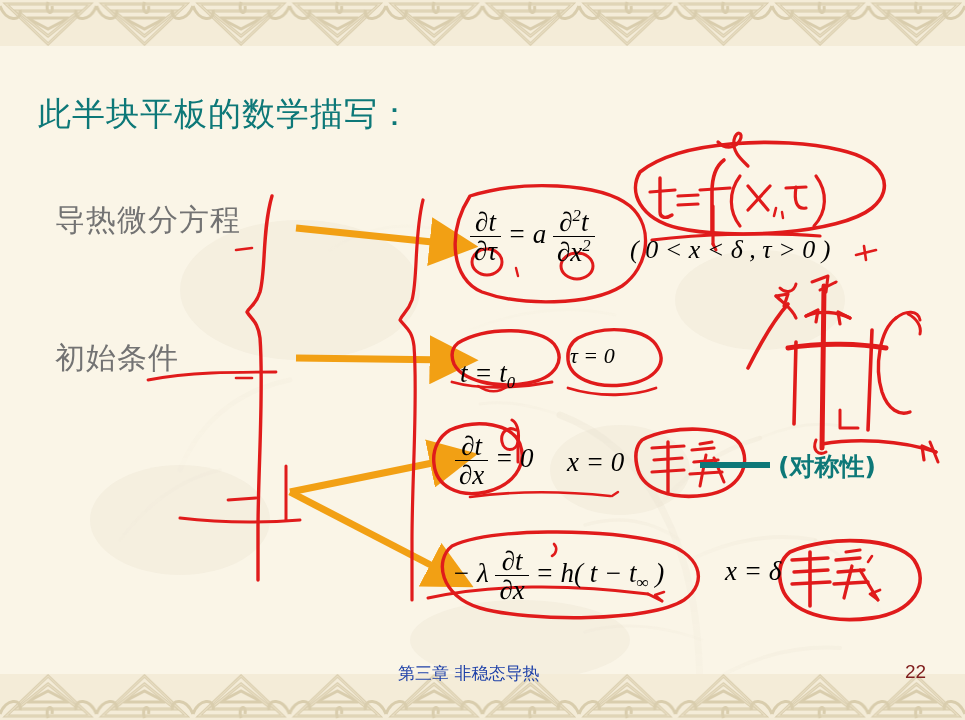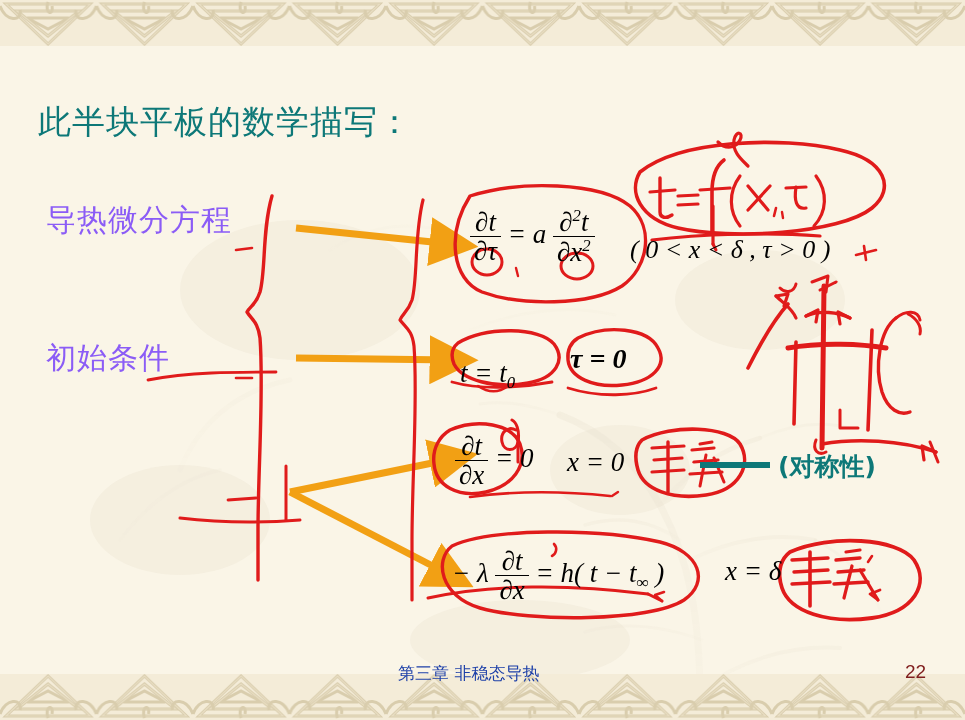--- a/index.html
+++ b/index.html
@@ -31,32 +31,32 @@
     width: 965px;
     height: 46px;
   }
   .border-top { top: 0; }
   .border-bottom { bottom: 0; }
 
   
   .slide-title {
     position: absolute;
     left: 38px;
-    top: 100px;
+    top: 92px;
     font-size: 33px;
     color: #0d7878;
     font-family: "DejaVu Serif", "Liberation Serif", serif;
     letter-spacing: 1px;
     white-space: nowrap;
   }
   .side-label {
     position: absolute;
-    left: 46px;
+    left: 55px;
     font-size: 30px;
-    color: #8b5cf6;
+    color: #737373;
     font-family: "DejaVu Serif", "Liberation Serif", serif;
     letter-spacing: 1px;
     white-space: nowrap;
   }
   .label-1 { top: 200px; }
   .label-2 { top: 338px; }
   .label-3 { top: 470px; }
 
   
   .eq {
@@ -80,21 +80,21 @@
   
   .eq1 { left: 470px; top: 207px; font-size: 27px; }
   
   .cond1 {
     position: absolute; left: 630px; top: 235px;
     font-size: 26px; font-style: italic; color: #000;
     font-family: "Liberation Serif","DejaVu Serif",serif; white-space: nowrap;
   }
   
   .eq2 { left: 460px; top: 358px; font-size: 27px; }
-  .eq2b { left: 570px; top: 343px; font-size: 28px; font-weight: bold; }
+  .eq2b { left: 570px; top: 343px; font-size: 22px; }
   
   .eq3 { left: 455px; top: 432px; font-size: 27px; }
   .eq3b { left: 567px; top: 447px; font-size: 27px; }
   
   .eq4 { left: 452px; top: 547px; font-size: 27px; }
   .eq4b { left: 725px; top: 556px; font-size: 27px; }
 
   .symmetry-note {
     position: absolute;
     left: 778px;

